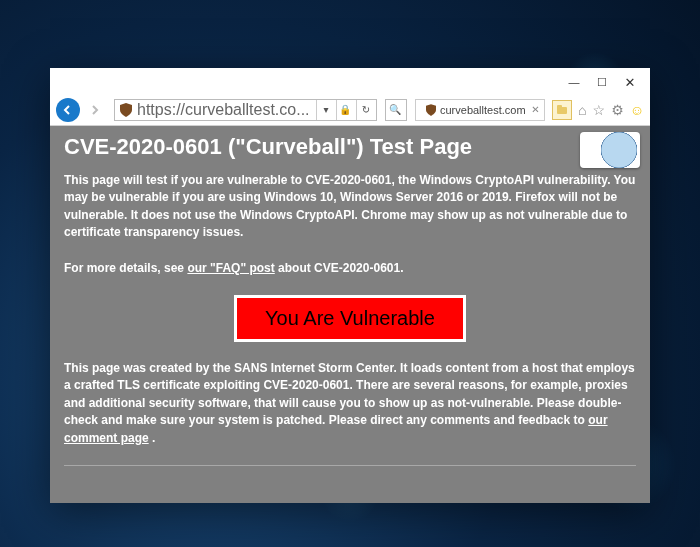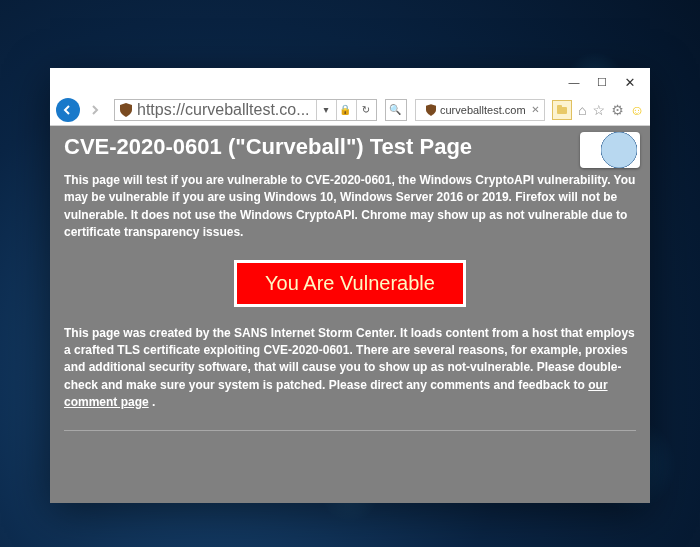--- a/index.html
+++ b/index.html
@@ -66,21 +66,21 @@
     .heading { font-size: 22px; font-weight: bold; margin-bottom: 12px; }
     .logo-badge {
       position: absolute; top: 6px; right: 10px; width: 60px; height: 36px;
       background: radial-gradient(circle at 65% 50%, #b8d8f0 40%, #4070a0 42%, #fff 43%, #fff 100%);
       border-radius: 4px; box-shadow: 0 1px 3px rgba(0,0,0,0.4);
     }
     .para { line-height: 1.45; margin-bottom: 18px; font-weight: bold; }
     .link { text-decoration: underline; cursor: pointer; }
     .vuln-wrap { display: flex; justify-content: center; margin: 6px 0 18px 0; }
     .vuln {
-      background: #ff0000; color: #fef9c3; border: 3px solid #fff;
+      background: #ff0000; color: #000000; border: 3px solid #fff;
       padding: 9px 28px; font-size: 20px;
     }
     hr.rule { border: none; border-top: 1px solid #a8a8a8; margin-top: 14px; }
     svg.shield-svg { display: block; }
   </style>
 </head>
 <body>
 <div class="bg-noise"></div>
 
 <div class="window">
@@ -139,20 +139,23 @@
       <span class="ri smile">☺</span>
     </div>
   </div>
 
   <div class="content">
     <div class="logo-badge"></div>
     <div class="heading">CVE-2020-0601 ("Curveball") Test Page</div>
 
     <div class="para">This page will test if you are vulnerable to CVE-2020-0601, the Windows CryptoAPI vulnerability. You may be vulnerable if you are using Windows 10, Windows Server 2016 or 2019. Firefox will not be vulnerable. It does not use the Windows CryptoAPI. Chrome may show up as not vulnerable due to certificate transparency issues.</div>
 
+    <div class="para">
+      <span>For more details, see </span><span class="link">our "FAQ" post</span><span> about CVE-2020-0601.</span>
+    </div>
 
     <div class="vuln-wrap">
       <div class="vuln">You Are Vulnerable</div>
     </div>
 
     <div class="para">
       <span>This page was created by the SANS Internet Storm Center. It loads content from a host that employs a crafted TLS certificate exploiting CVE-2020-0601. There are several reasons, for example, proxies and additional security software, that will cause you to show up as not-vulnerable. Please double-check and make sure your system is patched. Please direct any comments and feedback to </span><span class="link">our comment page</span><span> .</span>
     </div>
 
     <hr class="rule">

